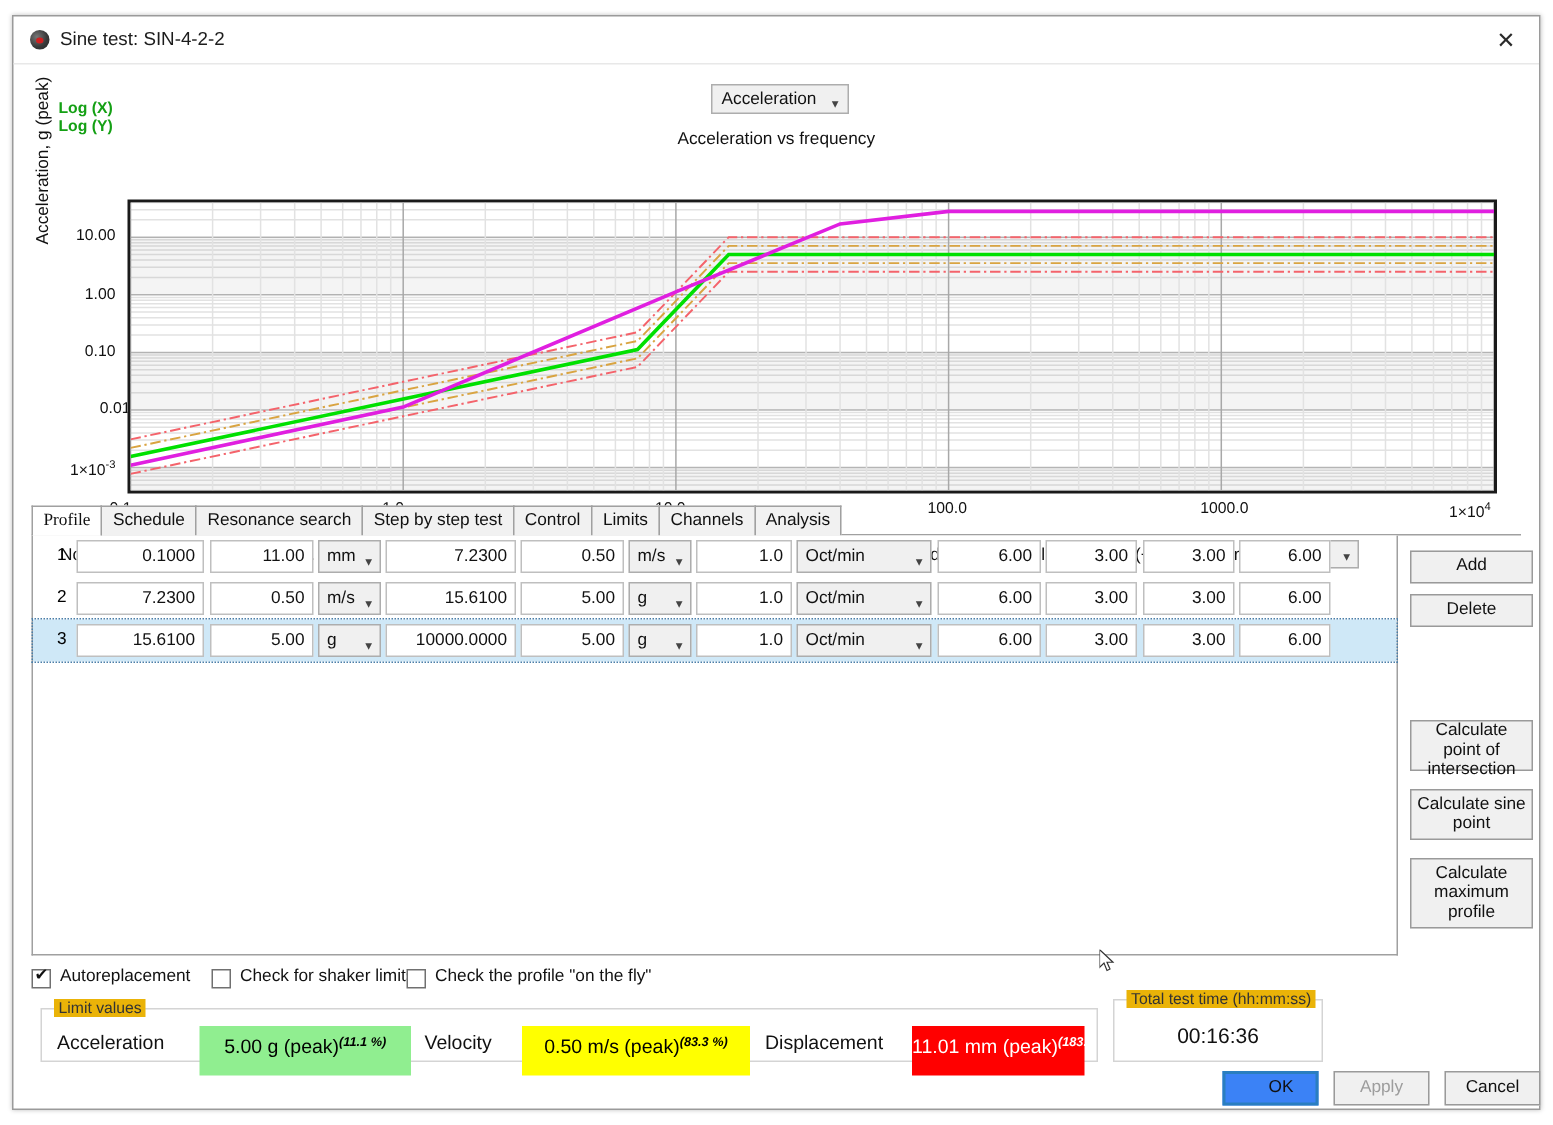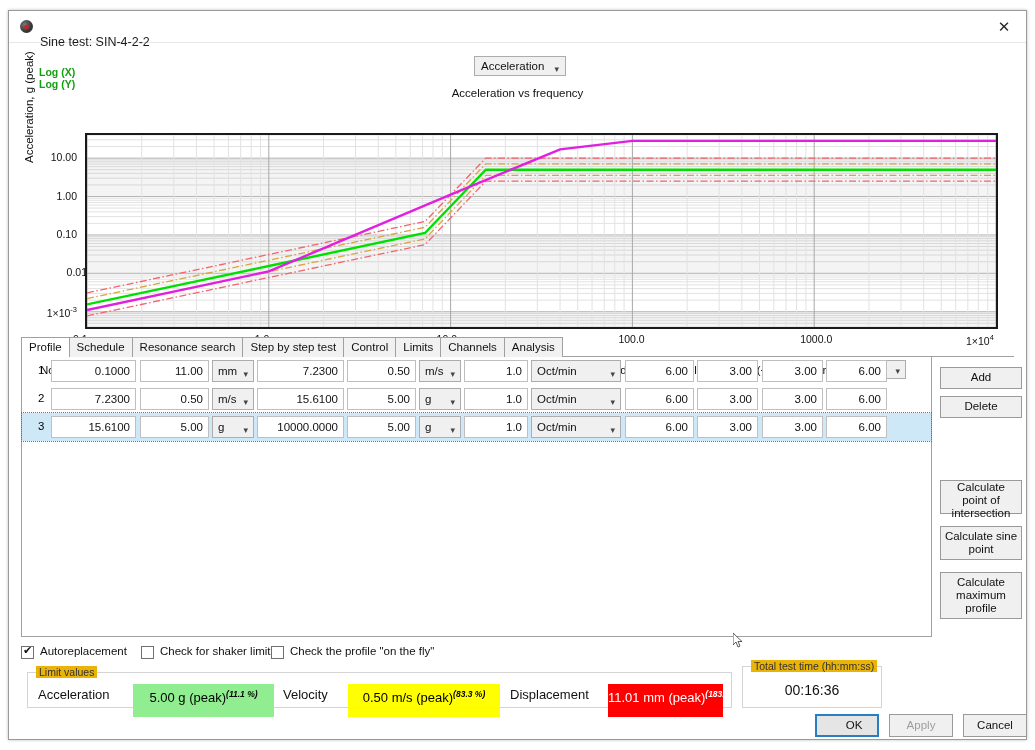--- a/index.html
+++ b/index.html
@@ -21,21 +21,21 @@
   .title-icon {
     position:absolute; left:11px; top:9px; width:13px; height:13px;
     border-radius:50%;
     background:radial-gradient(circle at 35% 35%, #777 0%, #3a3a3a 55%, #222 100%);
   }
   .title-icon::after{
     content:""; position:absolute; left:4px; top:5px; width:5px; height:4px;
     background:#d02020; border-radius:50%;
   }
   .title-text {
-    position:absolute; left:31px; top:24px; font-size:12.5px; color:#1c1c1c;
+    position:absolute; left:31px; top:8px; font-size:12.5px; color:#1c1c1c;
   }
   .close-btn {
     position:absolute; right:0px; top:0px; width:44px; height:31px;
     display:flex; align-items:center; justify-content:center;
     font-size:15px; color:#2b2b2b; cursor:pointer; background:transparent;
     border:none; font-family:"Liberation Sans", sans-serif;
   }
 
   
   .chart-zone { position:relative; height:288px; }
@@ -82,21 +82,21 @@
   .tabstrip {
     position:absolute; left:12px; top:326px; right:12px; height:20px;
     border-bottom:1px solid #a0a0a0;
   }
   .tab {
     float:left; height:20px; line-height:19px; padding:0 7px;
     border:1px solid #a0a0a0; border-bottom:none;
     background:#f1f1f1; font-size:11.5px; color:#111; cursor:pointer;
     margin-right:-1px;
   }
-  .tab.active { background:#ffffff; position:relative; z-index:2; }
+  .tab.active { background:#ffffff; position:relative; z-index:2;font-family:Liberation Serif, serif; }
   .tab.active::after{
     content:""; position:absolute; left:0; right:0; bottom:-1px; height:1px; background:#fff;
   }
 
   
   .grid-panel {
     position:absolute; left:12px; top:346px; width:911px; height:280px;
     background:#ffffff; border:1px solid #a0a0a0; border-top:none;
   }
   .grid-head { position:relative; height:26px; }
@@ -159,21 +159,21 @@
     font-size:13px; color:#000; text-align:center; white-space:nowrap;
   }
   .lv-pct { font-size:8.5px; font-style:italic; font-weight:bold; vertical-align:super; }
   .tt-val {
     position:absolute; left:0; right:0; top:15px; text-align:center;
     font-size:14px; color:#111;
   }
 
   
   .dlgbtn { top:703px; width:64px; height:23px; }
-  .dlgbtn.ok { left:806px; border:2px solid #2a7ec0; background:#e5e5e5;padding-left:20px; }
+  .dlgbtn.ok { left:806px; border:2px solid #2a7ec0; background:#3b82f6;padding-left:20px; }
   .dlgbtn.apply { left:880px; color:#9d9d9d; }
   .dlgbtn.cancel { left:954px; }
 
   .cursor-arrow { position:absolute; left:724px; top:622px; width:10px; height:15px; }
 </style>
 </head>
 <body>
 
 <div class="window">
 

